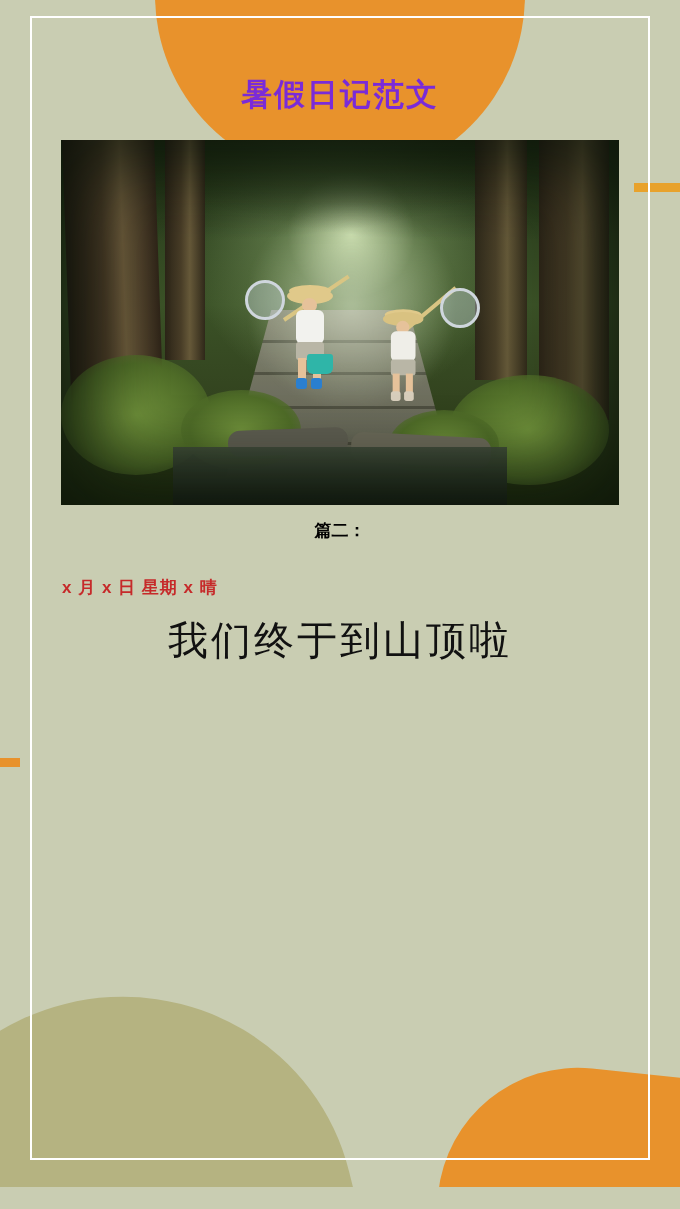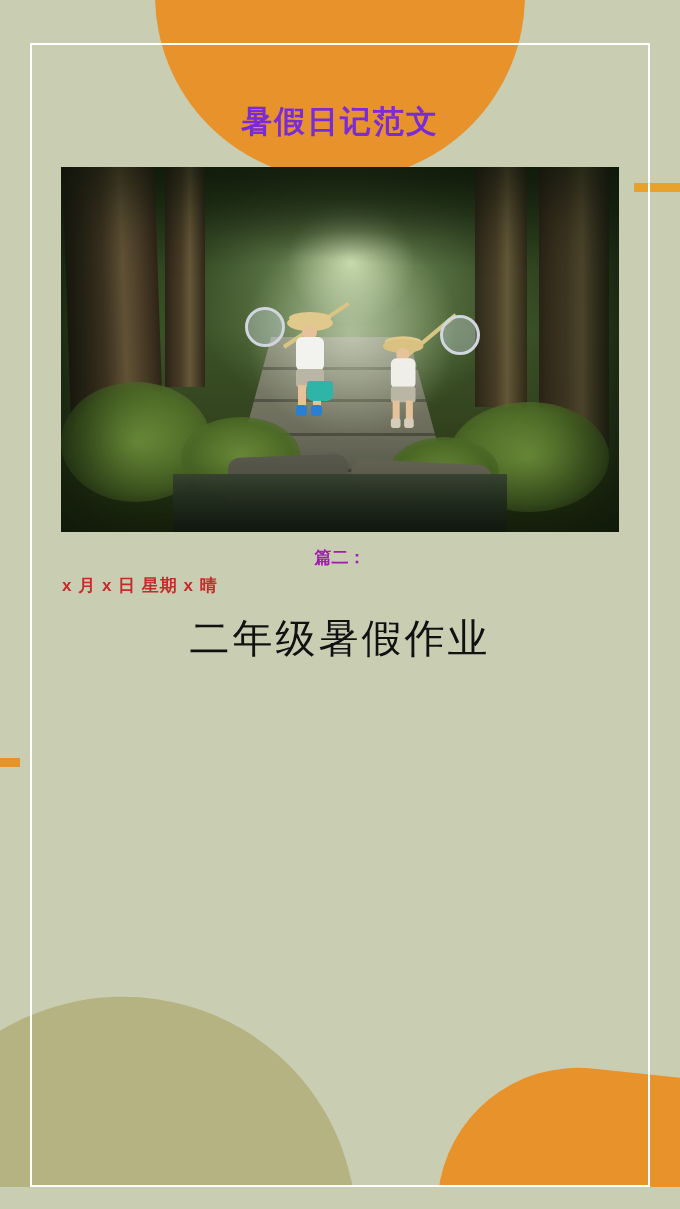--- a/index.html
+++ b/index.html
@@ -73,21 +73,21 @@
     bottom: 0;
     width: 100%;
     height: 22px;
     background: #c9cdb2;
   }
 
   
   .card {
     position: absolute;
     left: 30px;
-    top: 43px;
+    top: 16px;
     width: 620px;
     height: 1144px;
     border: 2px solid #ffffff;
     box-sizing: border-box;
     padding: 0;
   }
   .card-inner {
     position: relative;
     width: 100%;
     height: 100%;
@@ -263,30 +263,30 @@
   }
   .photo-vignette {
     position: absolute;
     inset: 0;
     box-shadow: inset 0 0 70px 26px rgba(10,18,8,0.75);
     pointer-events: none;
   }
 
   .section-label {
     text-align: center;
-    color: #a21caf;
+    color: #000000;
     font-size: 17px;
     font-weight: bold;
     margin: 14px 0 0 0;
   }
   .date-line {
     color: #c62a2a;
     font-size: 17px;
     font-weight: bold;
-    margin: 5px 0 0 30px;
+    margin: 34px 0 0 30px;
     letter-spacing: 1px;
   }
   .body-text {
     margin: 10px 26px 0 28px;
     color: #1a1a1a;
     font-size: 19px;
     line-height: 38px;
     text-align: justify;
     letter-spacing: .5px;
   }
@@ -374,16 +374,16 @@
       </div>
     </div>
 
     <div class="section-label">篇二：</div>
 
     <div class="date-line">x 月 x 日  星期 x  晴</div>
 
     <div class="body-text">
     </div>
 
-    <div class="footer-title">二年级暑假作业</div>
+    <div class="footer-title">我们终于到山顶啦</div>
 
   </div>
 </div>
 
 </body></html>

